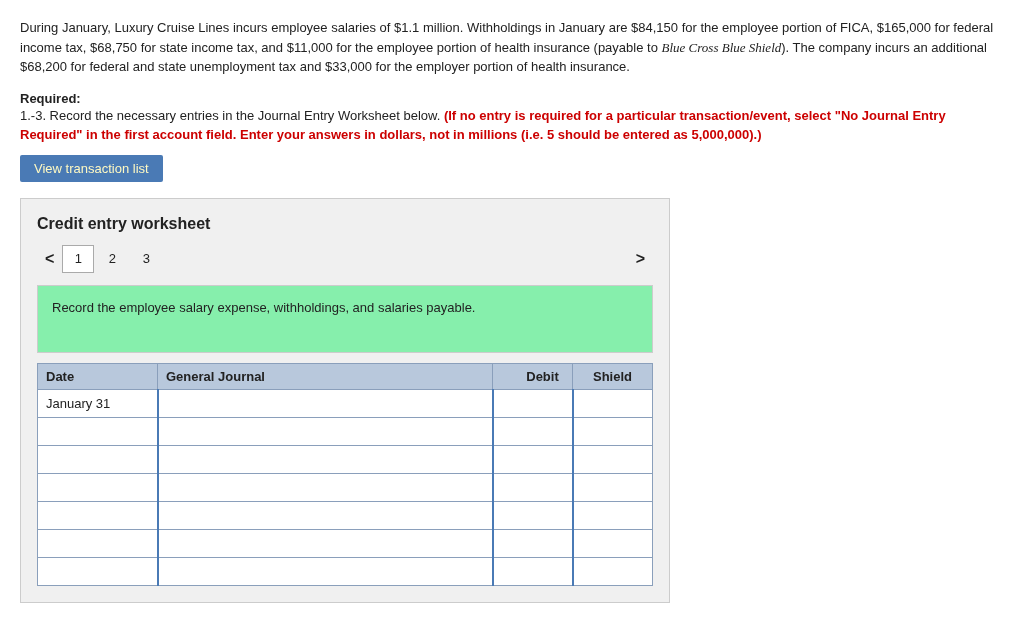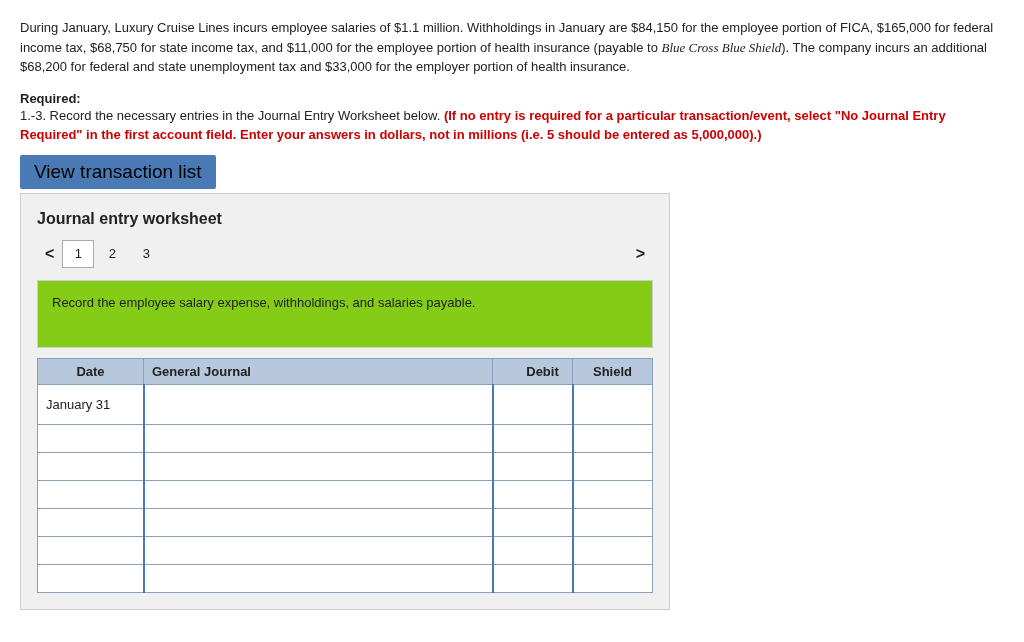--- a/index.html
+++ b/index.html
@@ -29,26 +29,26 @@
       font-size: 13px;
       line-height: 1.5;
     }
     .instruction-bold-red {
       font-weight: bold;
       color: #c00;
     }
     .view-btn {
       display: inline-block;
       background: #4a7ab5;
-      color: #000000;
+      color: #fef9c3;
       padding: 6px 14px;
-      font-size: 19px;
+      font-size: 13px;
       border: none;
       cursor: pointer;
-      margin-bottom: 4px;
+      margin-bottom: 16px;
       border-radius: 2px;
     }
     .worksheet-container {
       background: #f0f0f0;
       border: 1px solid #ccc;
       padding: 16px;
       width: 650px;
     }
     .worksheet-title {
       font-size: 16px;
@@ -85,21 +85,21 @@
       display: inline-flex;
       align-items: center;
       justify-content: center;
       width: 28px;
       height: 28px;
       font-size: 13px;
       margin-right: 6px;
       cursor: pointer;
     }
     .description-box {
-      background: #84cc16;
+      background: #86efac;
       border: 1px solid #ccc;
       padding: 12px 14px;
       font-size: 13px;
       line-height: 1.5;
       margin-bottom: 10px;
       min-height: 68px;
     }
     .note-text {
       color: #c00;
       font-size: 12px;
@@ -112,28 +112,28 @@
       background: #fff;
       font-size: 13px;
     }
     .journal-table thead tr th {
       background: #b8c8dc;
       border: 1px solid #8a9fbb;
       padding: 5px 8px;
       text-align: center;
       font-weight: bold;
     }
-    .journal-table thead tr th.date-col { width: 106px; text-align: center; }
+    .journal-table thead tr th.date-col { width: 120px; text-align: left; }
     .journal-table thead tr th.gj-col { text-align: left; }
     .journal-table thead tr th.debit-col { width: 80px; text-align: center; padding-left: 28px; }
     .journal-table thead tr th.credit-col { width: 80px; text-align: center; }
 
     .journal-table tbody tr td {
       border: 1px solid #8a9fbb;
-      padding: 12px;
+      padding: 0;
       height: 28px;
     }
     .journal-table tbody tr td.date-cell {
       padding-left: 8px;
       vertical-align: middle;
       font-size: 13px;
       color: #222;
       border-right: 2px solid #4a7ab5;
     }
     .journal-table tbody tr td.gj-cell {
@@ -176,21 +176,21 @@
   <div class="required-instruction">
     <span>1.-3. Record the necessary entries in the Journal Entry Worksheet below. </span><span class="instruction-bold-red">(If no entry is required for a particular transaction/event, select "No Journal Entry Required" in the first account field. Enter your answers in dollars, not in millions (i.e. 5 should be entered as 5,000,000).)</span>
   </div>
 </div>
 
 
 <button class="view-btn">View transaction list</button>
 
 
 <div class="worksheet-container">
-  <div class="worksheet-title">Journal entry worksheet</div>
+  <div class="worksheet-title">Credit entry worksheet</div>
 
   <div class="nav-row">
     <button class="nav-arrow">&lt;</button>
     <div class="tab-box">
       <span>1</span>
     </div>
     <span class="tab-num">2</span>
     <span class="tab-num">3</span>
     <button class="nav-arrow nav-right">&gt;</button>
   </div>

